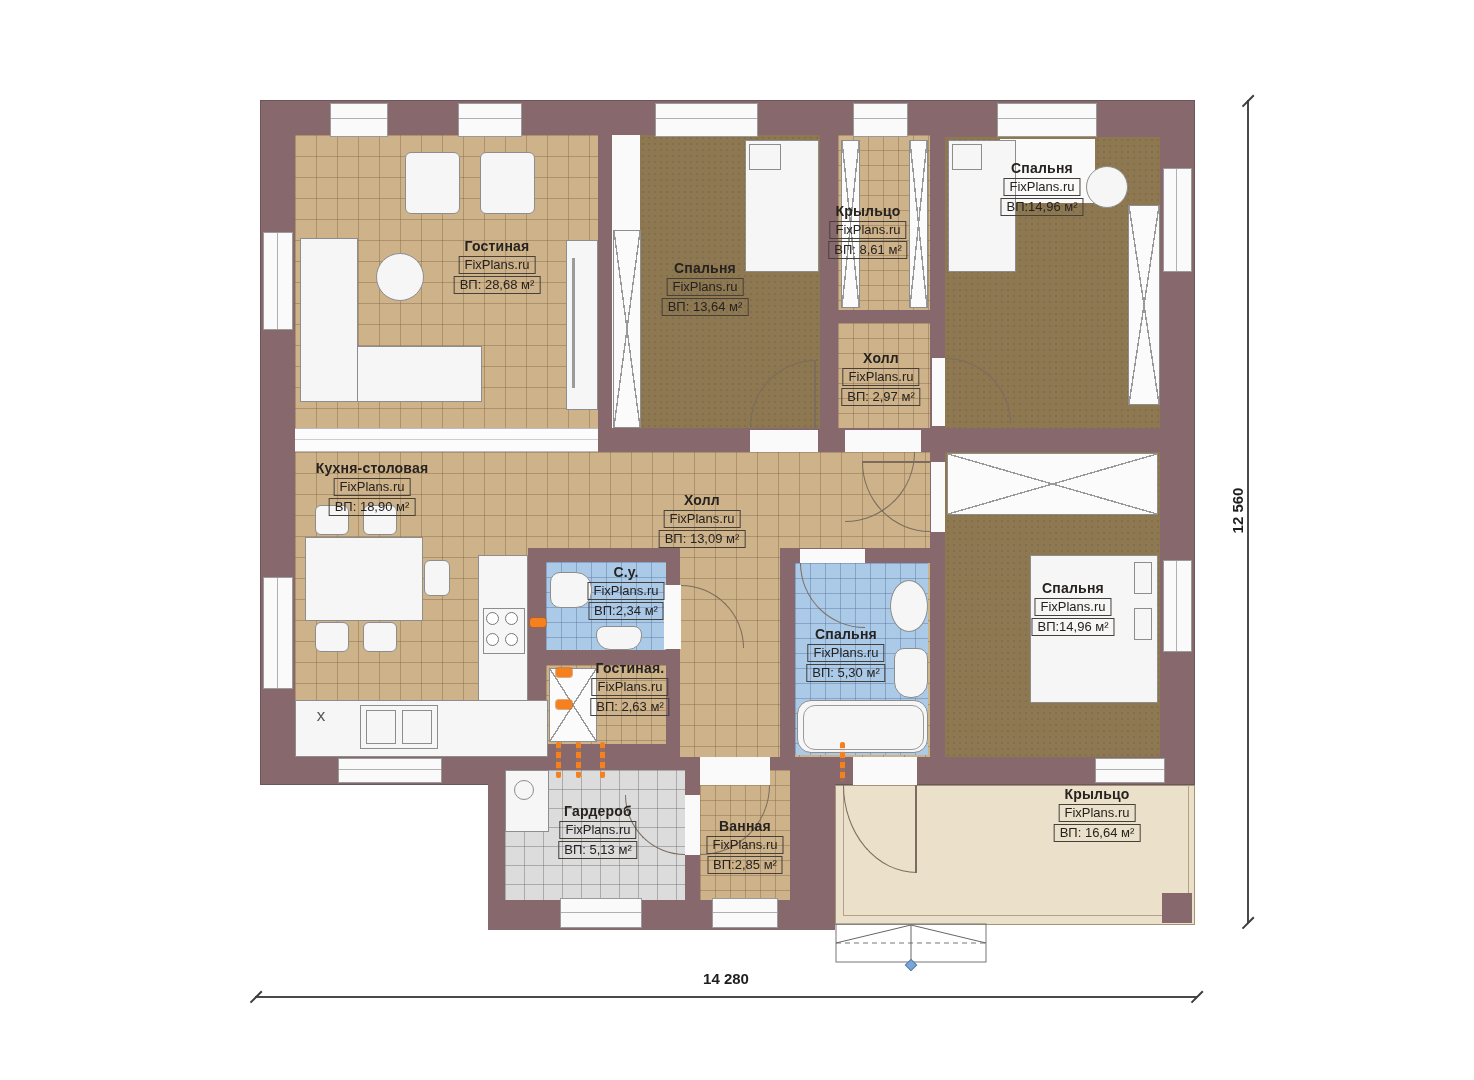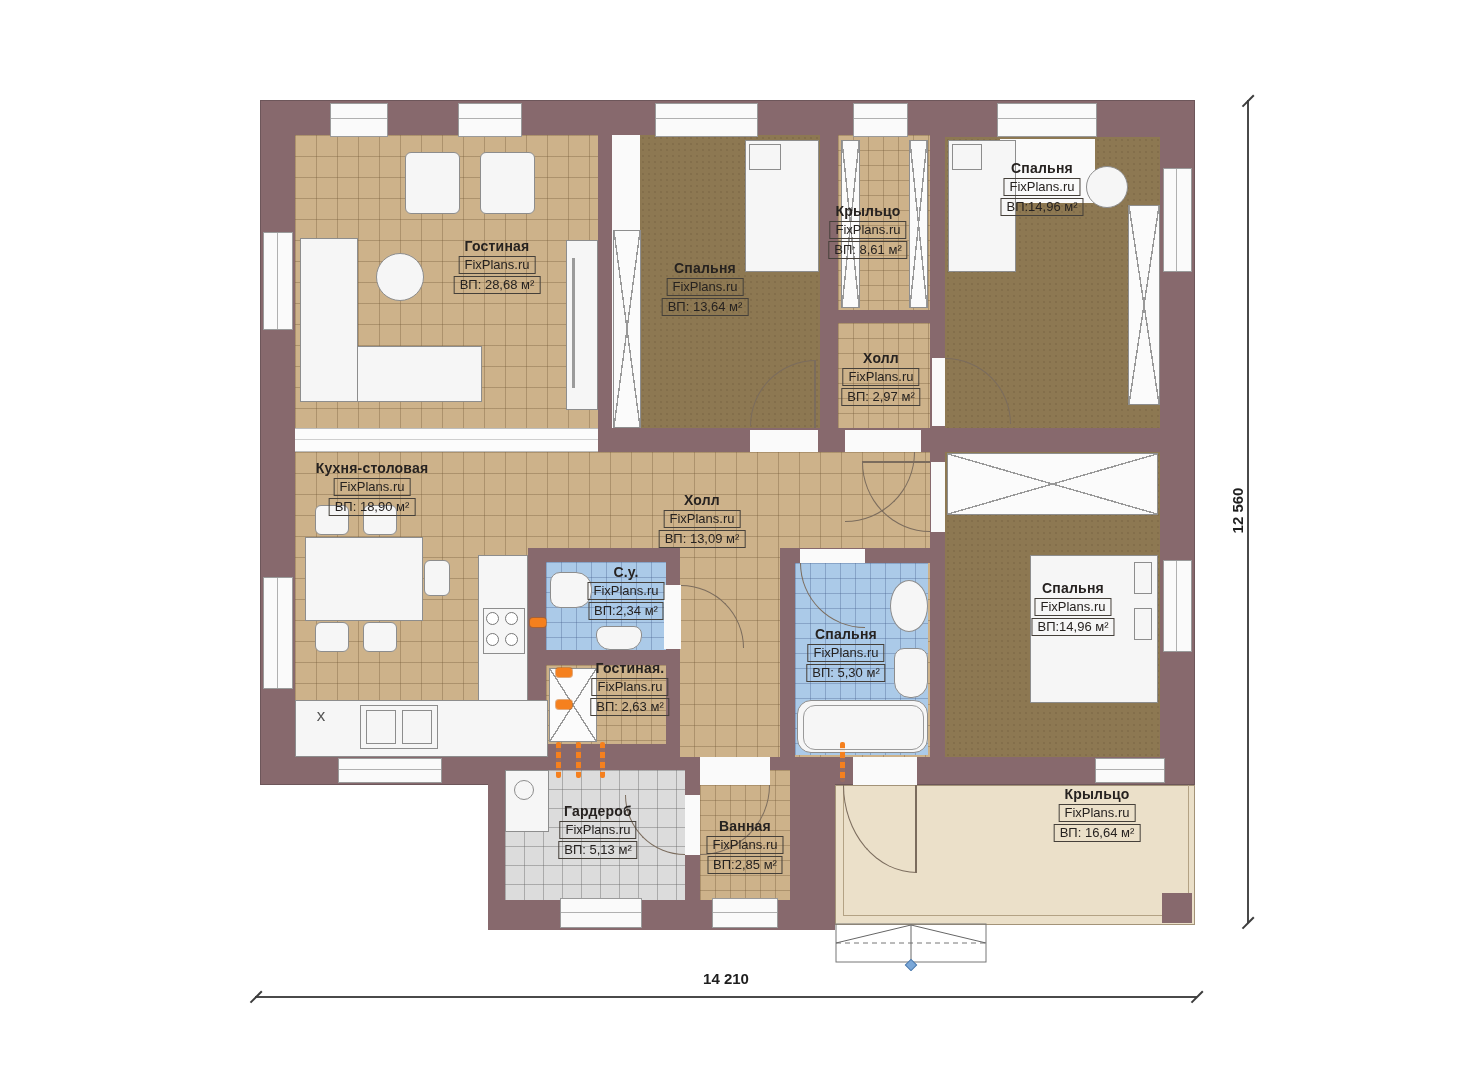--- a/index.html
+++ b/index.html
@@ -273,20 +273,20 @@
   </div>
   <div class="rlabel" style="left:1097px;top:786px;">
     <div class="rname">Крыльцо</div>
     <div class="rbox">FixPlans.ru</div>
     <div class="rbox">ВП: 16,64 м²</div>
   </div>
 
   <div class="dim" style="left:255px;top:996px;width:942px;height:1.6px;"></div>
   <div class="tick" style="left:248px;top:996px;"></div>
   <div class="tick" style="left:1189px;top:996px;"></div>
-  <div class="dimlabel" style="left:668px;top:970px;width:116px;">14 210</div>
+  <div class="dimlabel" style="left:668px;top:970px;width:116px;">14 280</div>
 
   <div class="dim" style="left:1247px;top:100px;width:1.6px;height:823px;"></div>
   <div class="tick" style="left:1240px;top:100px;"></div>
   <div class="tick" style="left:1240px;top:922px;"></div>
   <div class="dimlabel" style="left:1197px;top:502px;width:80px;transform:rotate(-90deg);">12 560</div>
 
 </div>
 
 </body></html>

